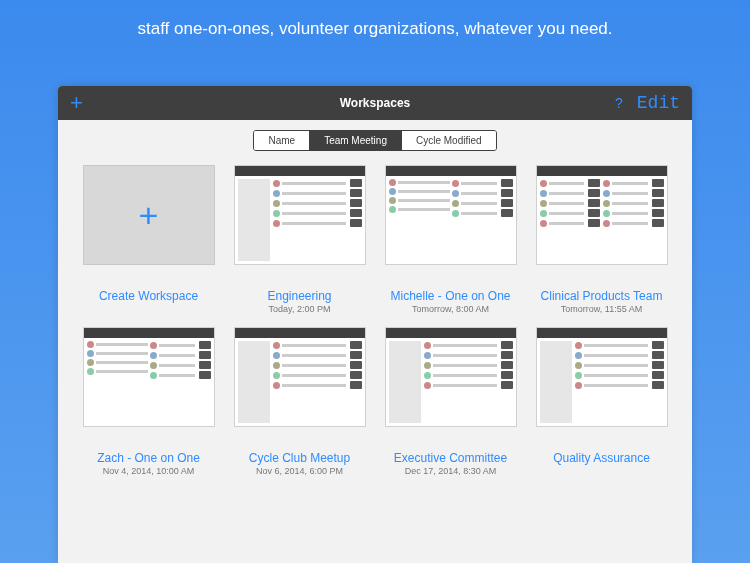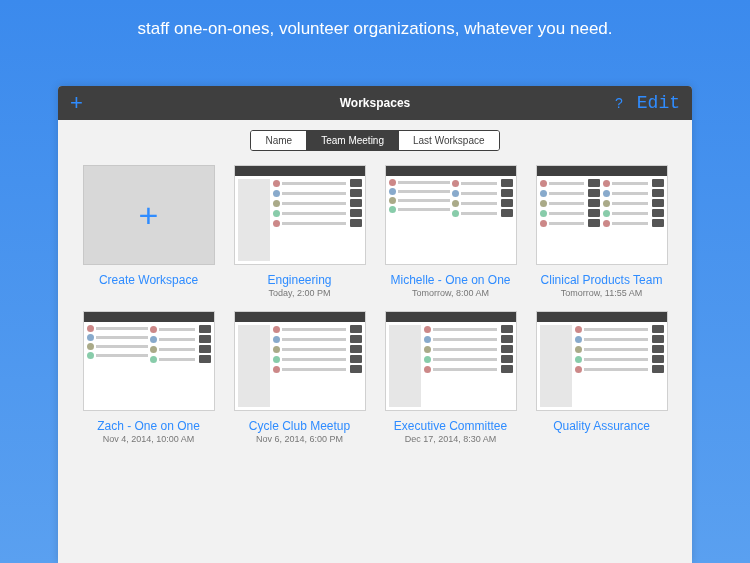--- a/index.html
+++ b/index.html
@@ -85,21 +85,21 @@
   .mini-side { width:32px; background:#e6e6e6; }
   .mini-main { flex:1; display:flex; flex-direction:column; gap:2px; }
   .mini-row { display:flex; align-items:center; gap:2px; }
   .mini-av { width:7px; height:7px; border-radius:50%; background:#c88; flex-shrink:0;}
   .mini-av.b{background:#8ac;} .mini-av.c{background:#aa8;} .mini-av.d{background:#8ca;}
   .mini-ln { flex:1; height:3px; background:#ccc; }
   .mini-flag { width:12px; height:8px; background:#555; border-radius:1px; margin-left:2px; }
   .mini-cols { flex:1; display:flex; gap:2px; }
   .mini-col { flex:1; display:flex; flex-direction:column; gap:2px; }
 
-  .title { color:#2f8cff; font-size:12px; margin-top:8px; text-align:center; }
+  .title { color:#2f8cff; font-size:12px; margin-top:24px; text-align:center; }
   .subtitle { color:#777; font-size:9px; margin-top:1px; text-align:center; height:11px;}
 </style>
 </head>
 <body>
 
 <div class="intro">
   <div>staff one-on-ones, volunteer organizations, whatever you need.</div>
 </div>
 
 <div class="panel">
@@ -112,21 +112,21 @@
     <div class="tb-right">
       <span class="tb-help">?</span>
       <span class="tb-edit">Edit</span>
     </div>
   </div>
 
   <div class="segbar">
     <div class="seg">
       <div>Name</div>
       <div class="active">Team Meeting</div>
-      <div>Last Workspace</div>
+      <div>Cycle Modified</div>
     </div>
   </div>
 
   <div class="grid" id="grid">
       <div class="card">
         <div class="thumb create">
           <span class="bigplus">+</span>
         </div>
         <div class="title">Create Workspace</div>
         <div class="subtitle"></div>

